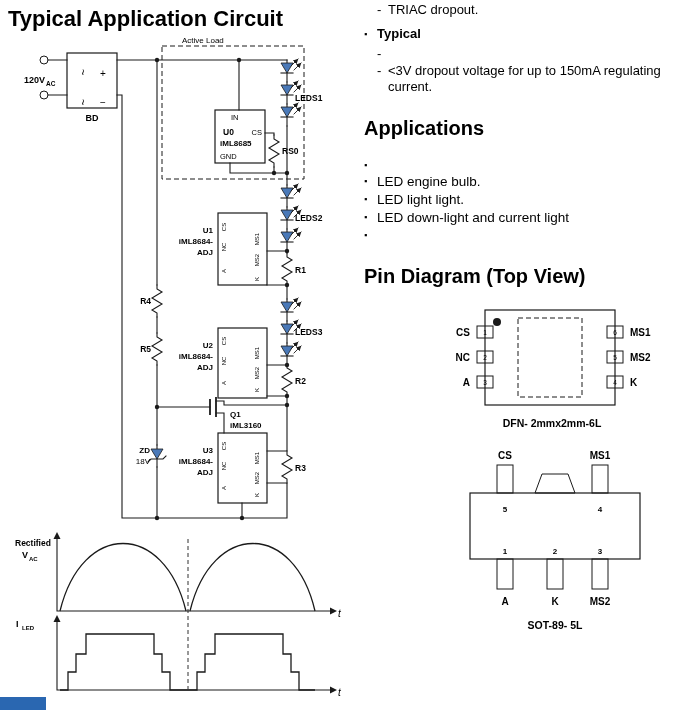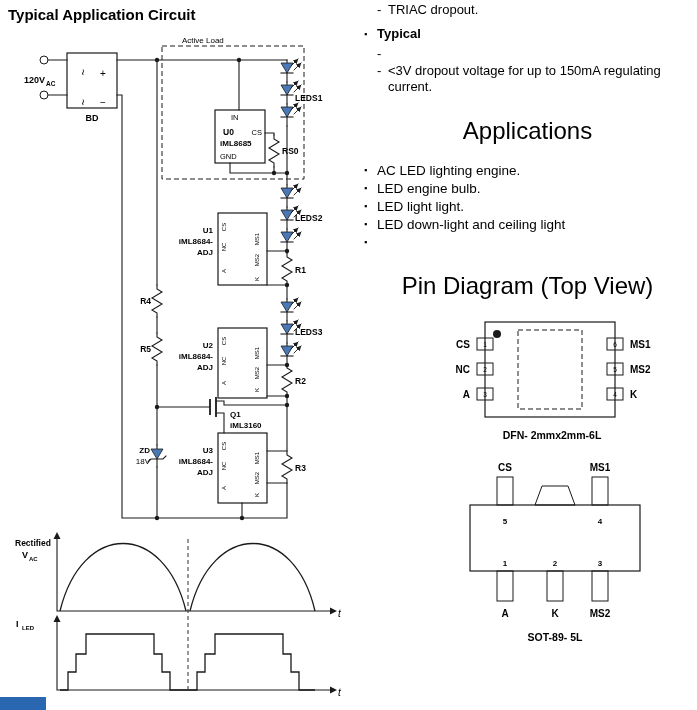--- a/index.html
+++ b/index.html
@@ -1,21 +1,21 @@
 <!DOCTYPE html>
 <html><head>
 <meta charset="utf-8">
 <style>
   * { margin:0; padding:0; box-sizing:border-box; }
   html,body { background:#fff; }
   body {
     width:697px; height:710px; position:relative; overflow:hidden;
     font-family:"Liberation Sans", sans-serif; color:#000;
   }
-  .page-title { position:absolute; left:8px; top:6px; font-size:15px; font-weight:bold; letter-spacing:0; }
+  .page-title { position:absolute; left:8px; top:6px; font-size:22px; font-weight:bold; letter-spacing:0; }
   svg.circuit { position:absolute; left:2px; top:33px; }
   svg text { font-family:"Liberation Sans", sans-serif; fill:#000; }
   .w   { stroke:#1a1a1a; stroke-width:1.1; fill:none; stroke-linecap:square; }
   .w2  { stroke:#1a1a1a; stroke-width:1.3; fill:none; }
   .thin{ stroke-width:.9; }
   .bar { stroke:#1a1a1a; stroke-width:1.8; fill:none; }
   .box { fill:none; stroke:#1a1a1a; stroke-width:1.2; }
   .pbox{ fill:none; stroke:#1a1a1a; stroke-width:1; }
   .dashbox { fill:none; stroke:#1a1a1a; stroke-width:1; stroke-dasharray:5 3; }
   .dashline { stroke:#1a1a1a; stroke-width:.9; fill:none; stroke-dasharray:4 3; }
@@ -23,21 +23,21 @@
   .ledfill { fill:#4a79b8; stroke:#1a1a1a; stroke-width:.8; }
   .ah { fill:#1a1a1a; }
   .b { font-weight:bold; }
   .right-col { position:absolute; left:364px; top:2px; width:327px; }
   .dash-item { display:flex; font-size:13px; line-height:16px; padding-left:13px; }
   .dash-item .dash { width:11px; flex:none; }
   .head-item { display:flex; font-size:13px; line-height:16px; margin-top:8px; font-weight:bold; }
   .sq { width:13px; flex:none; font-size:9px; line-height:16px; }
   .sub-items { margin-top:4px; }
   .sub-items .dash-item { margin-top:1px; }
-  h2.sec { font-size:24px; font-weight:normal; margin-top:22px;text-align:center; }
+  h2.sec { font-size:20px; font-weight:bold; margin-top:22px; }
   .app-list { margin-top:17px; }
   .app-list .item { display:flex; font-size:13.5px; line-height:18px; }
   svg.dfn { display:block; margin:14px 0 0 66px; }
   svg.sot { display:block; margin:10px 0 0 66px; }
   .footer-box { position:absolute; left:0px; bottom:0px; width:46px; height:13px; background:#2a67b1; }
 </style>
 </head>
 <body>
 
 <div class="page-title">Typical Application Circuit</div>
@@ -252,33 +252,32 @@
       <span class="dash">-</span>
       <span>&lt;3V dropout voltage for up to 150mA regulating current.</span>
     </div>
   </div>
 
   <h2 class="sec">Applications</h2>
 
   <div class="app-list">
     <div class="item">
       <span class="sq">▪</span>
-      <span>AC LED lighting engine.</span>
     </div>
     <div class="item">
       <span class="sq">▪</span>
       <span>LED engine bulb.</span>
     </div>
     <div class="item">
       <span class="sq">▪</span>
       <span>LED light light.</span>
     </div>
     <div class="item">
       <span class="sq">▪</span>
-      <span>LED down-light and ceiling light</span>
+      <span>LED down-light and current light</span>
     </div>
     <div class="item">
       <span class="sq">▪</span>
     </div>
   </div>
 
   <h2 class="sec">Pin Diagram (Top View)</h2>
 
   <svg class="dfn" width="250" height="135" viewBox="0 0 250 135">
     <rect class="box" x="55" y="8" width="130" height="95"></rect>

